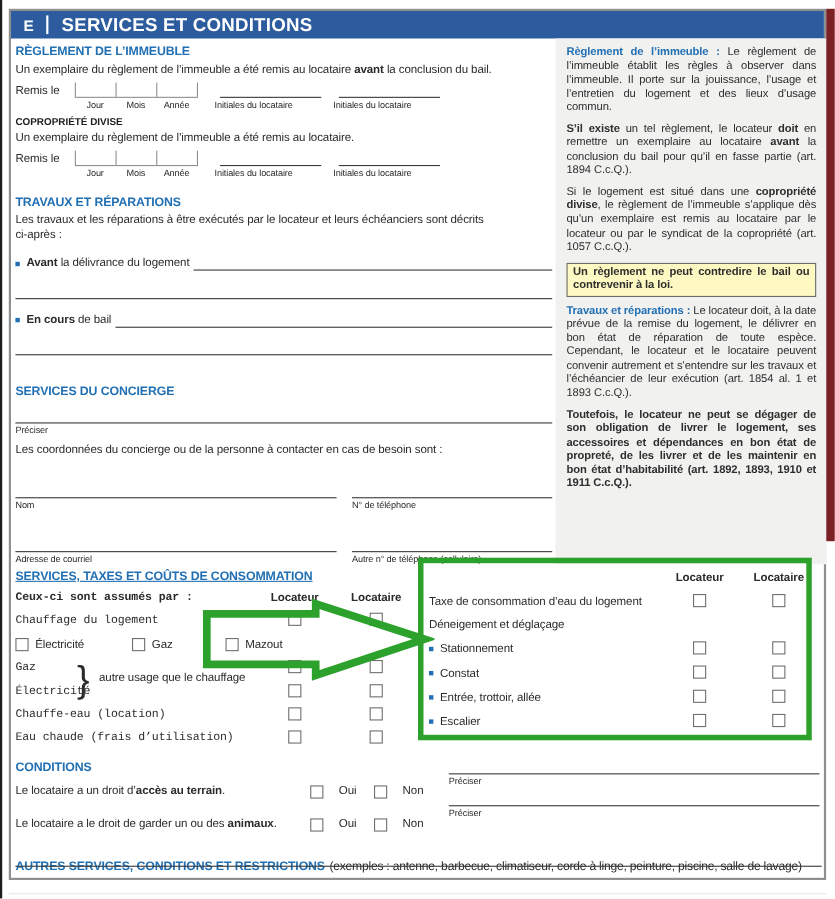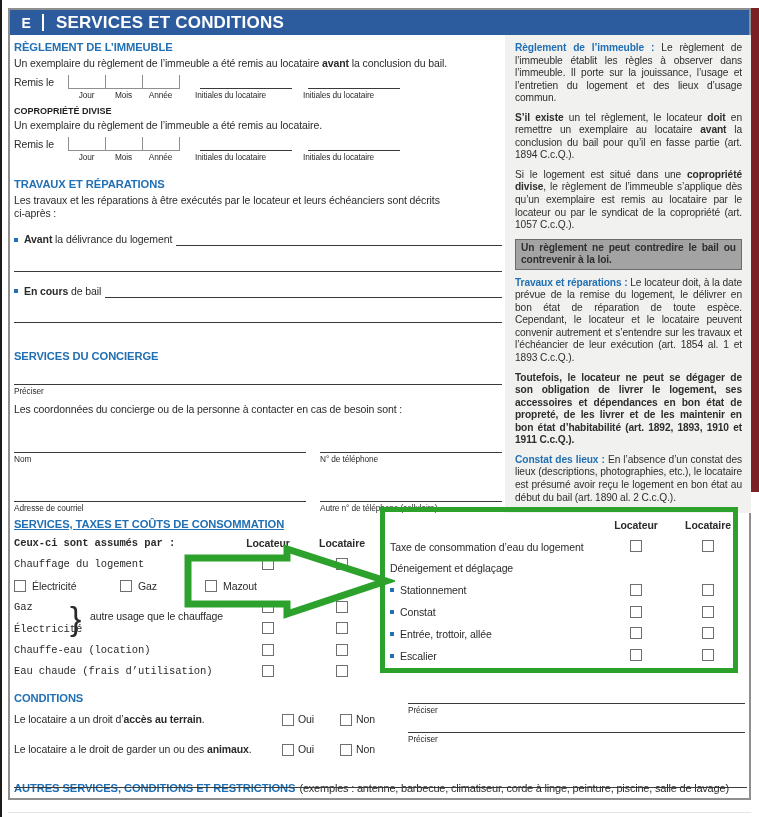--- a/index.html
+++ b/index.html
@@ -58,35 +58,35 @@
   .energy{display:flex;align-items:center;gap:0;}
   .eopt{display:flex;align-items:center;margin-right:0;}
   .eopt .cb{margin-right:6px;}
   .eo1{width:106px;} .eo2{width:85px;}
   .bracewrap{position:relative;}
   .brace{position:absolute;left:56px;top:2px;font-size:34px;font-weight:100;color:#2b2b2b;line-height:38px;}
   .bracenote{position:absolute;left:76px;top:13px;font-size:10.5px;white-space:nowrap;}
   
   .crow{display:flex;align-items:center;height:30px;}
   .ctext{width:268px;}
-  .ccell{width:58px;display:flex;align-items:center;gap:4px;}
+  .ccell{width:58px;display:flex;align-items:center;gap:14px;}
   
   .autres{margin-top:16px;display:flex;align-items:baseline;flex-wrap:nowrap;white-space:nowrap;}
   .examples{font-size:11px;font-weight:normal;margin-left:4px;letter-spacing:-0.2px;}
   .autresline{position:absolute;left:4px;top:777px;width:733px;border-bottom:1px solid #3a3a3a;}
   
   .prec{position:absolute;left:398px;width:337px;}
   .pline{height:12px;border-bottom:1px solid #3a3a3a;}
   .plab{font-size:8.3px;margin-top:1px;}
   
   .sidebar{position:absolute;left:495px;top:25px;width:246px;height:478px;background:#f1f1f0;
            box-sizing:border-box;padding:7px 9px 4px 10px;font-size:10.2px;line-height:1.23;
            text-align:justify;color:#2e2e2e;}
   .sidebar .p{margin:0 0 7px 0;}
-  .notebox{border:1.5px solid #6b6b6b;padding:2px 5px;margin:0 0 7px 0;background:#a3a3a3;}
+  .notebox{border:1.5px solid #6b6b6b;padding:2px 5px;margin:0 0 7px 0;background:#fef9c3;}
   
   .rtable{position:absolute;left:380px;top:504px;width:346px;font-size:10.5px;}
   .rrow{display:flex;align-items:center;height:21.8px;}
   .rlbl{flex:1;display:flex;align-items:center;}
   .rcell{width:56px;text-align:center;}
   .rgap{width:16px;}
   .rhead{font-weight:bold;}
   
   .gbox{position:absolute;left:380px;top:507px;width:358px;height:166px;border:5px solid #2ca12c;
         box-sizing:border-box;pointer-events:none;}
@@ -313,21 +313,20 @@
 
     <div class="autresline"></div>
 
     <div class="sidebar" id="sidebar">
         <div class="p"><span class="lead">Règlement de l’immeuble : </span><span>Le règlement de l’immeuble établit les règles à observer dans l’immeuble. Il porte sur la jouissance, l’usage et l’entretien du logement et des lieux d’usage commun.</span></div>
         <div class="p"><span class="b">S’il existe</span><span> un tel règlement, le locateur </span><span class="b">doit</span><span> en remettre un exemplaire au locataire </span><span class="b">avant</span><span> la conclusion du bail pour qu’il en fasse partie (art. 1894 C.c.Q.).</span></div>
         <div class="p"><span>Si le logement est situé dans une </span><span class="b">copropriété divise</span><span>, le règlement de l’immeuble s’applique dès qu’un exemplaire est remis au locataire par le locateur ou par le syndicat de la copropriété (art. 1057 C.c.Q.).</span></div>
         <div class="notebox"><span class="b">Un règlement ne peut contredire le bail ou contrevenir à la loi.</span></div>
         <div class="p"><span class="lead">Travaux et réparations : </span><span>Le locateur doit, à la date prévue de la remise du logement, le délivrer en bon état de réparation de toute espèce. Cependant, le locateur et le locataire peuvent convenir autrement et s’entendre sur les travaux et l’échéancier de leur exécution (art. 1854 al. 1 et 1893 C.c.Q.).</span></div>
         <div class="p"><span class="b">Toutefois, le locateur ne peut se dégager de son obligation de livrer le logement, ses accessoires et dépendances en bon état de propreté, de les livrer et de les maintenir en bon état d’habita­bilité (art. 1892, 1893, 1910 et 1911 C.c.Q.).</span></div>
-        <div class="p"><span class="lead">Constat des lieux : </span><span>En l’absence d’un constat des lieux (descriptions, photographies, etc.), le locataire est présumé avoir reçu le logement en bon état au début du bail (art. 1890 al. 2 C.c.Q.).</span></div>
       </div>
 
     <div class="rtable">
       <div class="rrow rhead">
         <span class="rlbl"></span>
         <span class="rcell">Locateur</span>
         <span class="rgap"></span>
         <span class="rcell">Locataire</span>
       </div>
       <div class="rrow">

